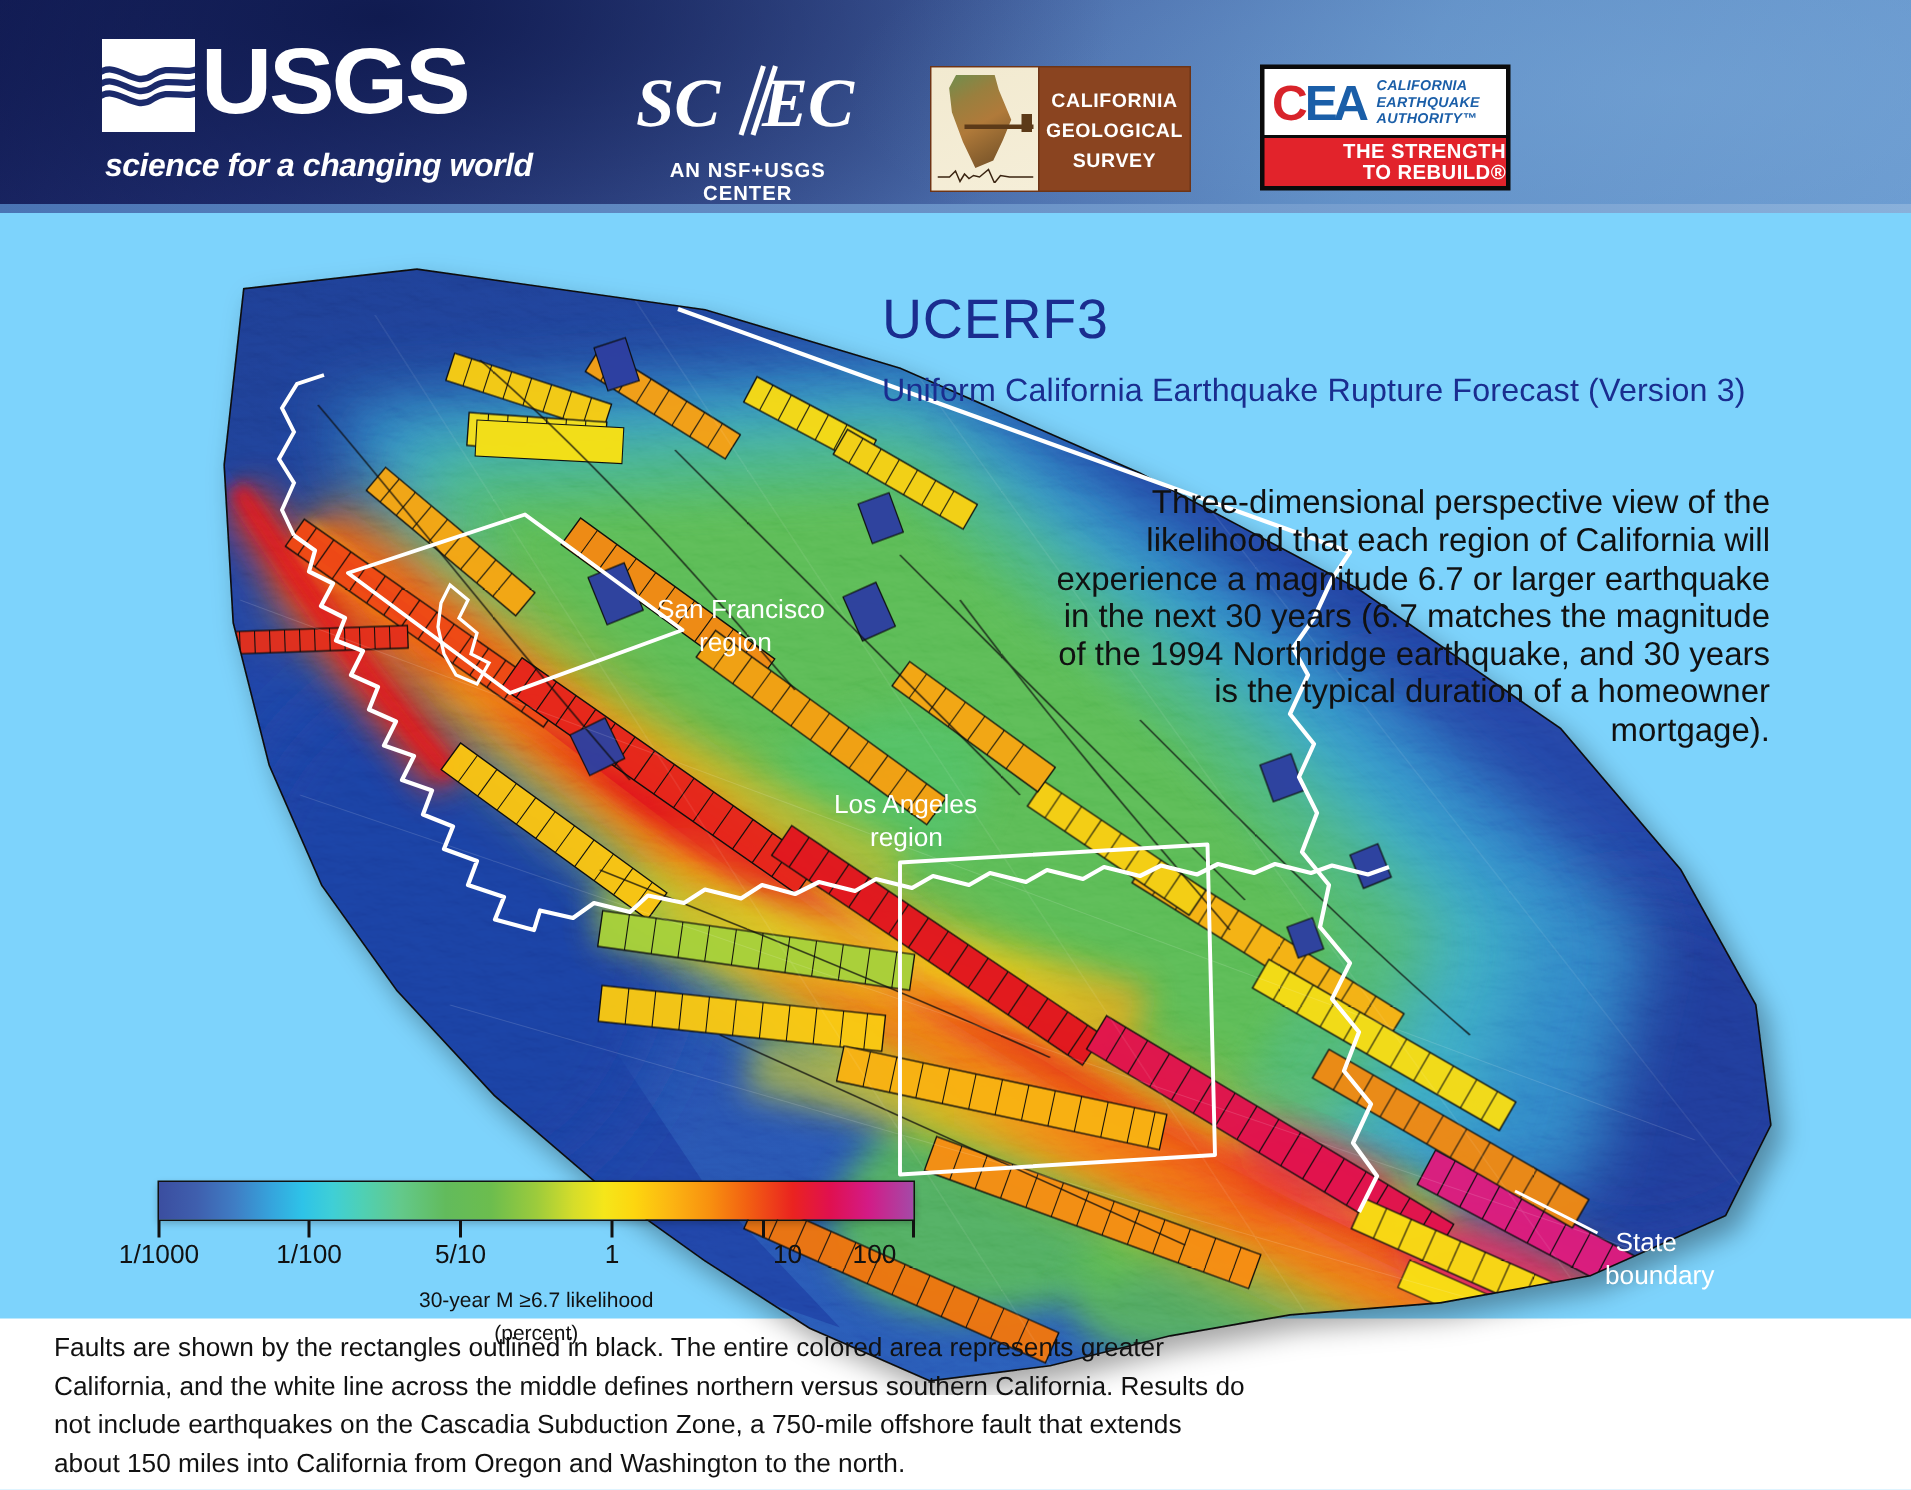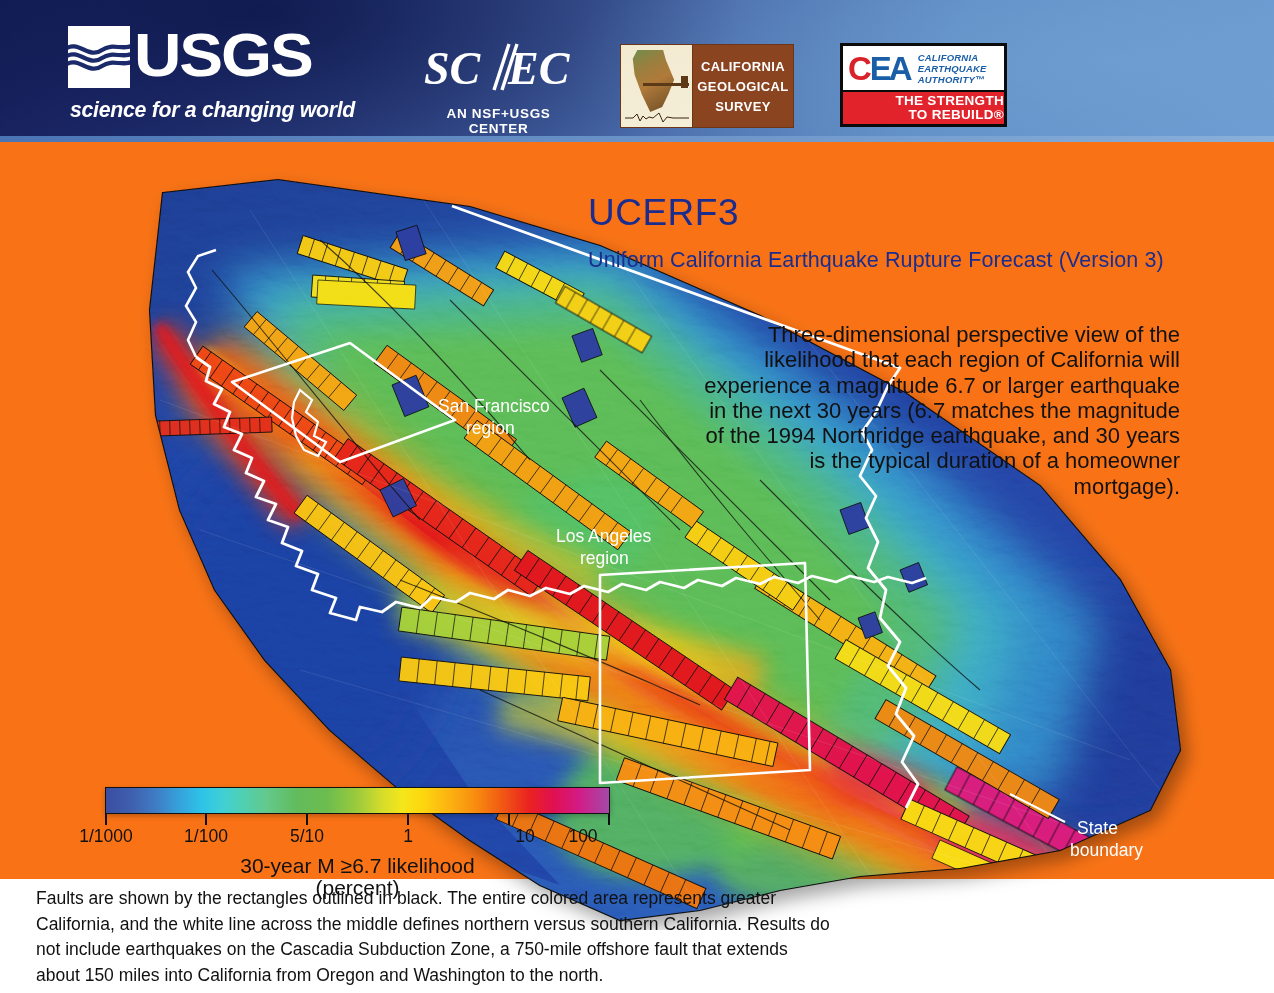--- a/index.html
+++ b/index.html
@@ -2,21 +2,21 @@
 <html><head>
 <meta charset="utf-8">
 <style>
   * { box-sizing: border-box; margin: 0; padding: 0; }
   html, body {
     width: 1274px; height: 993px;
     background: #ffffff;
     font-family: "Liberation Sans", sans-serif;
     overflow: hidden;
   }
-  #page { position: relative; width: 1274px; height: 879px; background:#f97316; }
+  #page { position: relative; width: 1274px; height: 879px; background:#7dd3fc; }
 
   
   #header {
     position: absolute; left:0; top:0; width:1274px; height:142px;
     background:
       radial-gradient(ellipse 900px 260px at 88% 42%, rgba(118,166,214,0.55) 0%, rgba(118,166,214,0) 62%),
       radial-gradient(ellipse 700px 300px at 20% 8%, rgba(12,22,72,0.85) 0%, rgba(12,22,72,0) 70%),
       linear-gradient(118deg, #16205c 0%, #25347a 18%, #3f5a9c 42%, #5e8cc4 72%, #6a9ad0 100%);
     overflow: hidden;
   }
@@ -92,21 +92,21 @@
         #9ccb3c 50%, #d6dd2a 55%, #f5e61a 59%, #fdd60f 63%, #fcb412 68%,
         #f8900f 73%, #f26012 78%, #ea2320 84%, #e01050 89%, #d31b86 94%,
         #a44aa8 100%);
       box-shadow: 0 2px 5px rgba(0,0,0,0.25);}
   .cb-ticks { position:relative; height:11px; }
   .cb-tick { position:absolute; top:0; width:1.6px; height:11px; background:#111; }
   .cb-labels { position:relative; height:24px; margin-top:1px; }
   .cb-label { position:absolute; top:0; font-size:17.5px; color:#111;
       transform:translateX(-50%); white-space:nowrap; }
   #cb-caption { margin-top:5px; width:505px; text-align:center;
-      font-size:21px; color:#111; line-height:22px; }
+      font-size:14px; color:#111; line-height:22px; }
   #cb-caption .l2 { display:block; }
 
   
   #footer { position:absolute; left:36px; top:886px; width:800px;
       font-size:17.5px; line-height:25.5px; color:#111; }
 
   
   .map-label { fill:#ffffff; font-family:"Liberation Sans", sans-serif; font-size:17.5px; }
 </style>
 </head>

